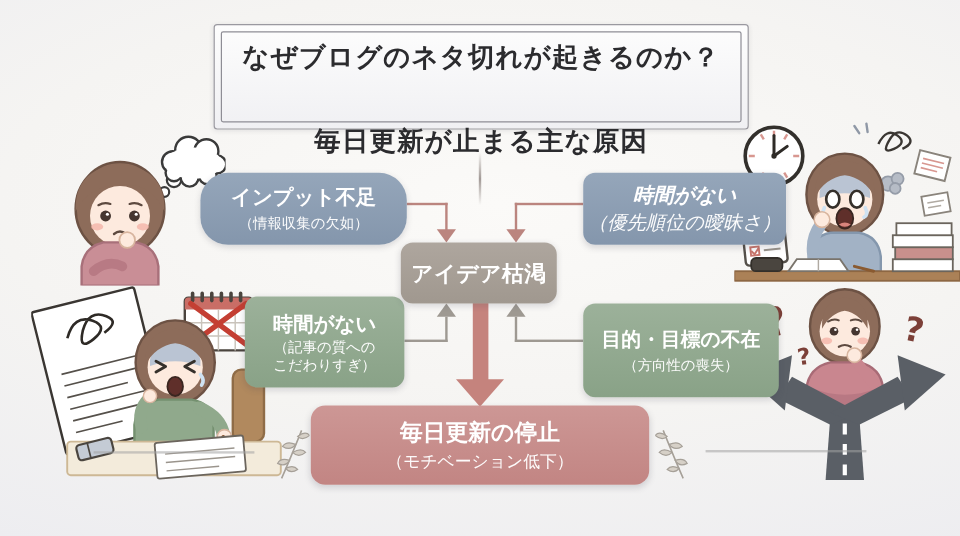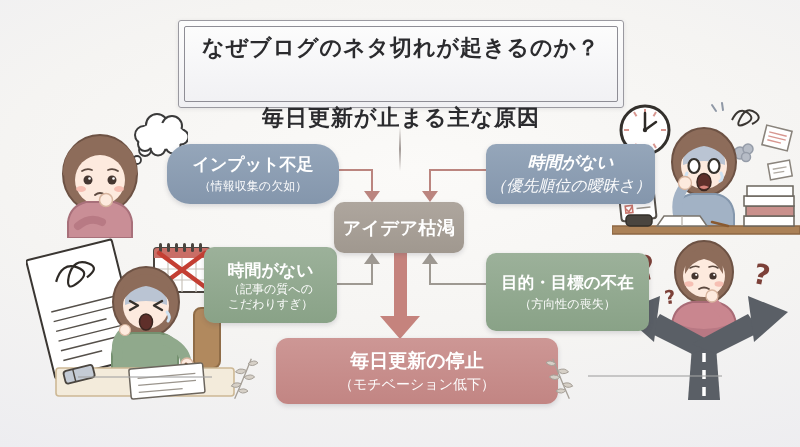--- a/index.html
+++ b/index.html
@@ -45,21 +45,21 @@
   #cause-perfection .sub{font-size:12px;line-height:15px;}
   #cause-goal{left:486px;top:253px;width:163px;height:78px;}
   #cause-goal .label{font-size:16.5px;}
   #cause-goal .sub{font-size:12px;margin-top:2px;}
   #center-node{
     left:334px;top:202px;width:130px;height:51px;
     background:linear-gradient(180deg,#aea69e,#a0988f);
   }
   #center-node .label{font-size:18px;letter-spacing:.5px;text-align:right;}
   #result-node{
-    left:276px;top:338px;width:282px;height:66px;border-radius:12px;
+    left:259px;top:338px;width:282px;height:66px;border-radius:12px;
     background:linear-gradient(180deg,#cd9795,#c28583);
   }
   #result-node .label{font-size:19px;}
   #result-node .sub{font-size:14px;margin-top:2px;}
   
   .h-line,.v-line{position:absolute;}
   .rose{background:#bb857f;}
   .gray{background:#9e9992;}
   .h-line{height:2px;}
   .v-line{width:2px;}

